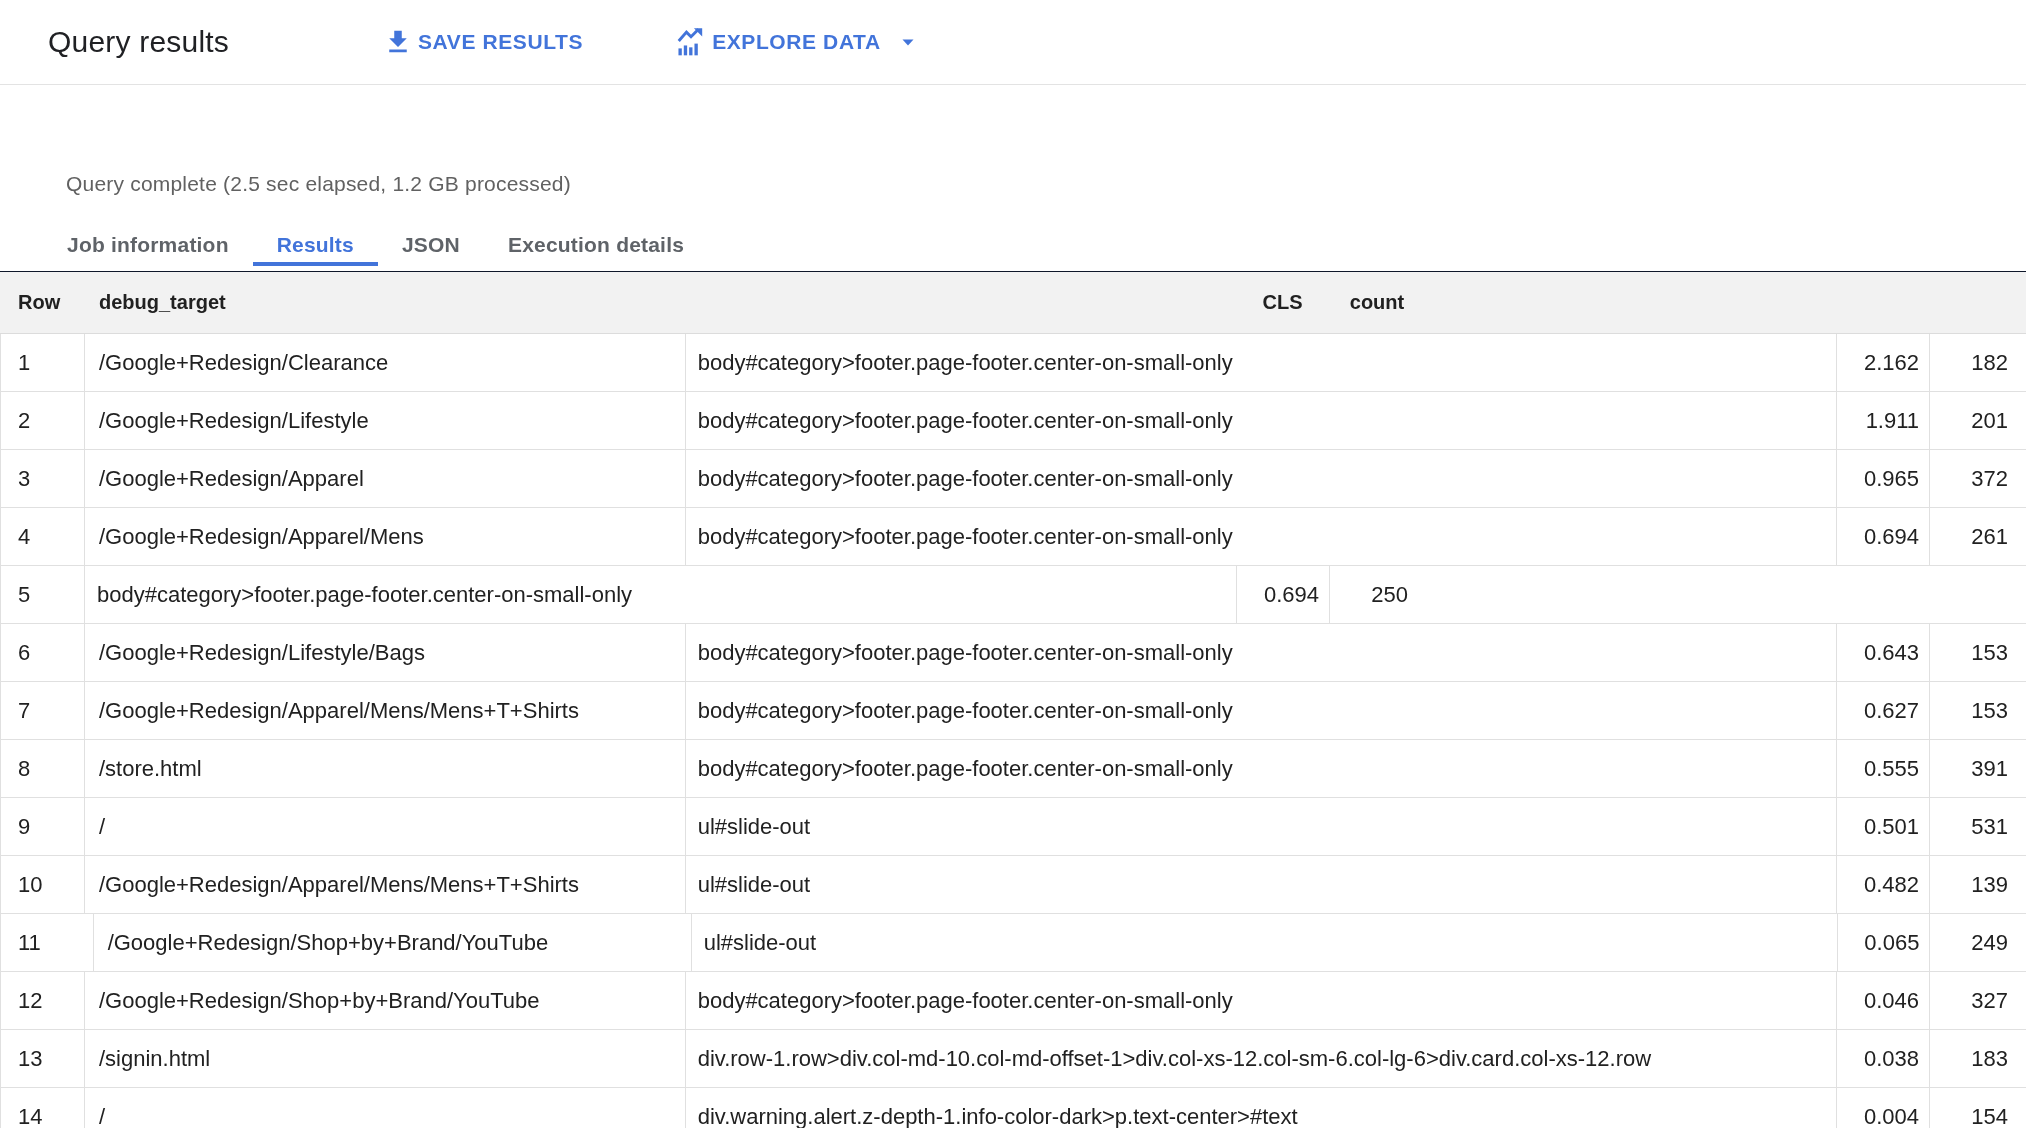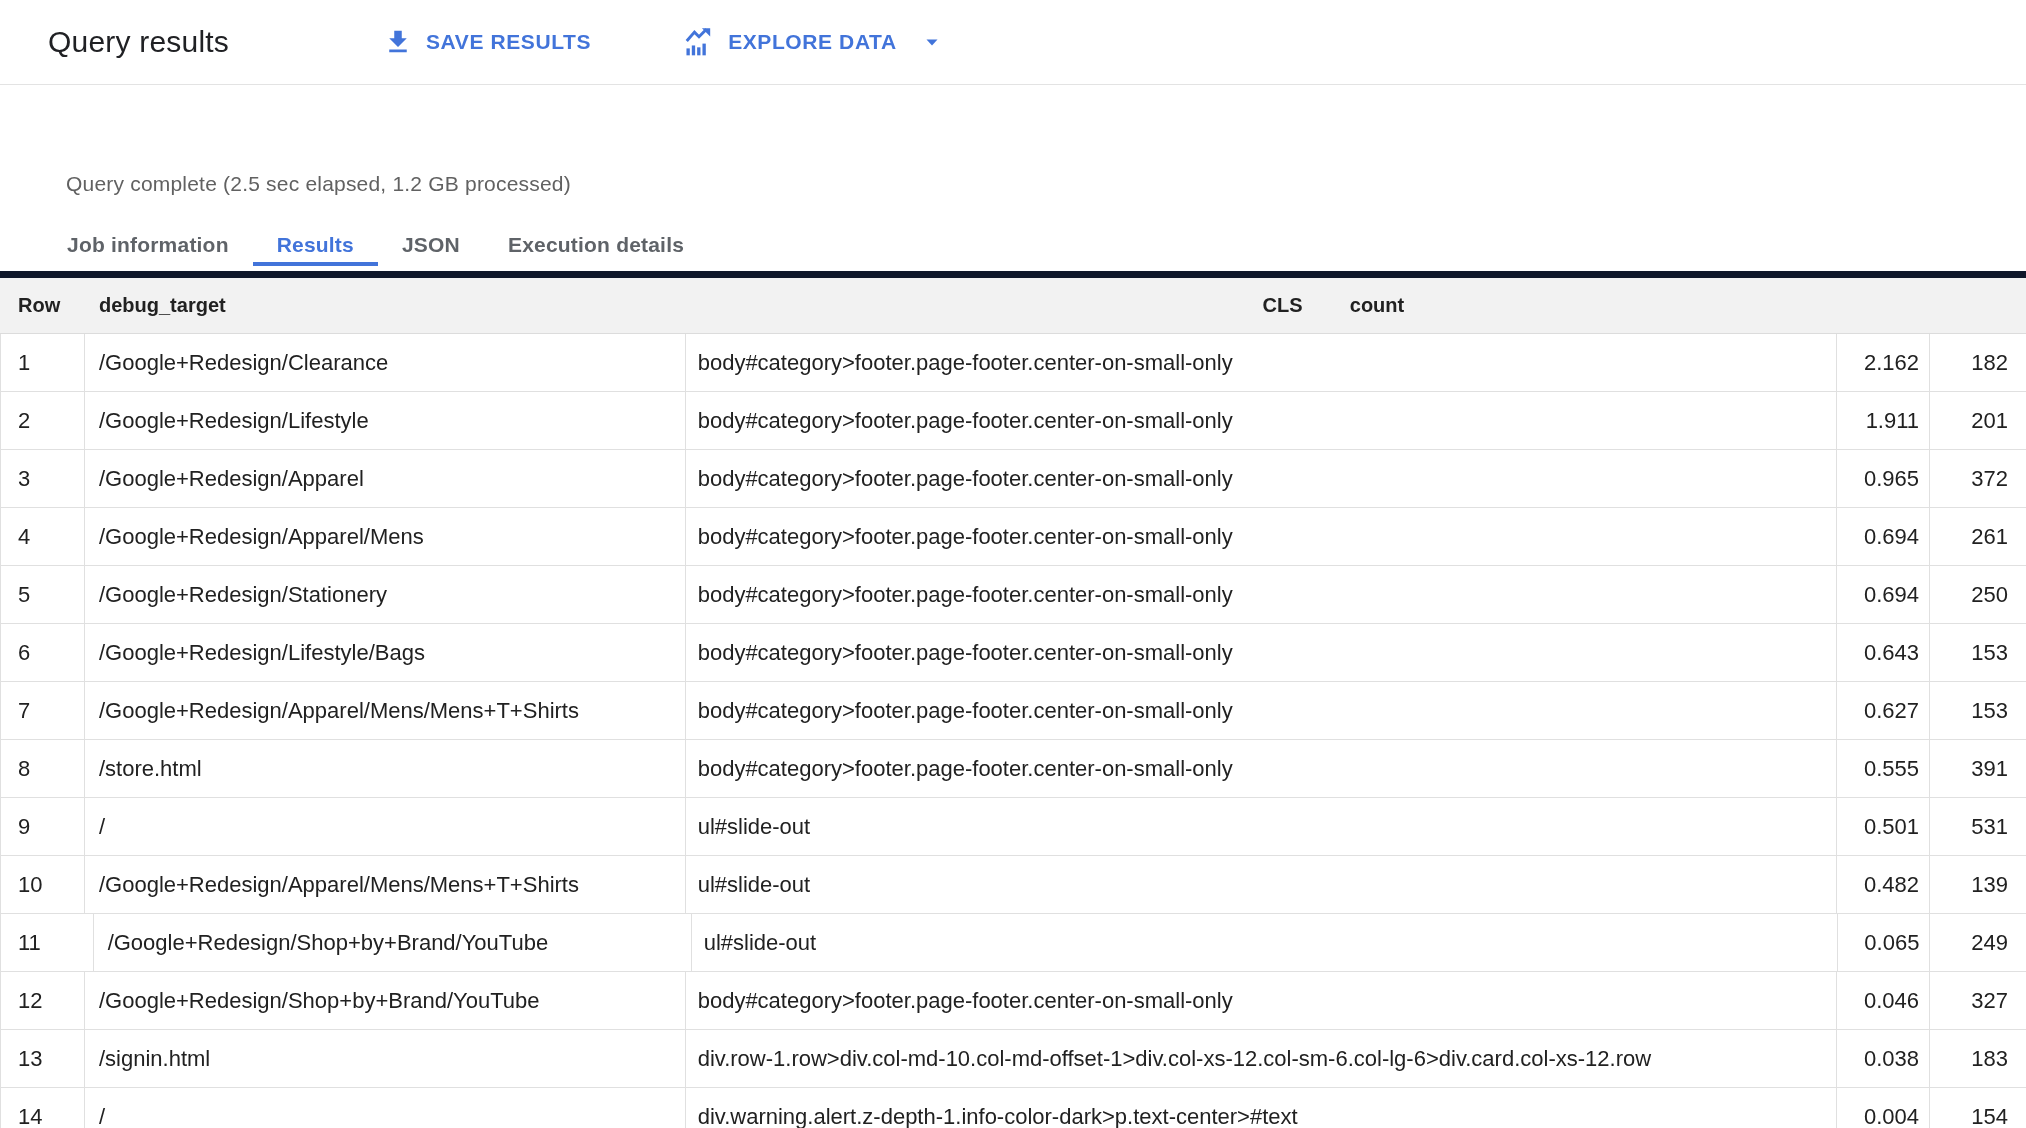--- a/index.html
+++ b/index.html
@@ -18,21 +18,21 @@
   }
   
   .topbar{
     height:85px;border-bottom:1px solid #e3e3e3;
     display:flex;align-items:center;padding-left:48px;
   }
   .page-title{
     font-size:30px;font-weight:400;color:#202124;margin:0 154px 0 0;letter-spacing:0.2px;
   }
   .action-btn{
-    display:flex;align-items:center;gap:13px;
+    display:flex;align-items:center;gap:5px;
     background:none;border:none;padding:0;cursor:pointer;
     color:var(--blue);font-family:inherit;
     font-size:21px;font-weight:700;letter-spacing:0.6px;white-space:nowrap;
   }
   .action-btn svg{display:block;flex:none;}
   .explore-btn{margin-left:92px;}
   .caret{margin-left:10px;}
   
   .status-line{
     margin:87px 0 0 66px;font-size:21px;color:var(--gray-text);letter-spacing:0.2px;
@@ -41,21 +41,21 @@
   .tab{
     padding:0 24px;line-height:35px;font-size:21px;font-weight:700;
     color:var(--tab-text);border-bottom:4px solid transparent;cursor:pointer;
     letter-spacing:0.2px;
   }
   .tab.active{color:var(--blue);border-bottom-color:var(--blue);}
   
   .results-table{margin-top:5px;width:2026px;font-size:22px;}
   .thead{
     display:flex;height:63px;background:var(--head-bg);
-    border-top:7px solid #0f172a;border-bottom:1px solid #dcdcdc;
+    border-top:1px solid #0f172a;border-bottom:1px solid #dcdcdc;
     font-weight:700;font-size:20px;color:#212121;
   }
   .th{display:flex;align-items:center;height:100%;overflow:hidden;white-space:nowrap;}
   .th.num{justify-content:center;}
   .tbody{border-left:1px solid var(--border);}
   .tr{display:flex;height:58px;border-bottom:1px solid var(--border);}
   .td{
     display:flex;align-items:center;height:100%;
     border-right:1px solid var(--border);
     overflow:hidden;white-space:nowrap;color:#212121;
@@ -140,21 +140,20 @@
       </div>
       <div class="tr">
         <div class="td" style="width: 84px; padding: 0px 0px 0px 17px;">4</div>
         <div class="td" style="width: 601px; padding: 0px 0px 0px 14px;">/Google+Redesign/Apparel/Mens</div>
         <div class="td" style="width: 1152px; padding: 0px 0px 0px 12px;">body#category&gt;footer.page-footer.center-on-small-only</div>
         <div class="td num" style="width: 93px; padding: 0px 10px 0px 0px;">0.694</div>
         <div class="td num" style="width: 96px; padding: 0px 18px 0px 0px;">261</div>
       </div>
       <div class="tr">
         <div class="td" style="width: 84px; padding: 0px 0px 0px 17px;">5</div>
-        <div class="td" style="width: 601px; padding: 0px 0px 0px 14px;">/Google+Redesign/Stationery</div>
         <div class="td" style="width: 1152px; padding: 0px 0px 0px 12px;">body#category&gt;footer.page-footer.center-on-small-only</div>
         <div class="td num" style="width: 93px; padding: 0px 10px 0px 0px;">0.694</div>
         <div class="td num" style="width: 96px; padding: 0px 18px 0px 0px;">250</div>
       </div>
       <div class="tr">
         <div class="td" style="width: 84px; padding: 0px 0px 0px 17px;">6</div>
         <div class="td" style="width: 601px; padding: 0px 0px 0px 14px;">/Google+Redesign/Lifestyle/Bags</div>
         <div class="td" style="width: 1152px; padding: 0px 0px 0px 12px;">body#category&gt;footer.page-footer.center-on-small-only</div>
         <div class="td num" style="width: 93px; padding: 0px 10px 0px 0px;">0.643</div>
         <div class="td num" style="width: 96px; padding: 0px 18px 0px 0px;">153</div>

